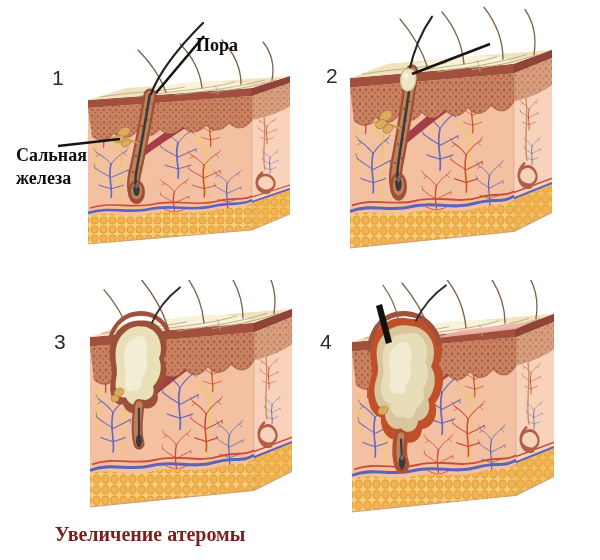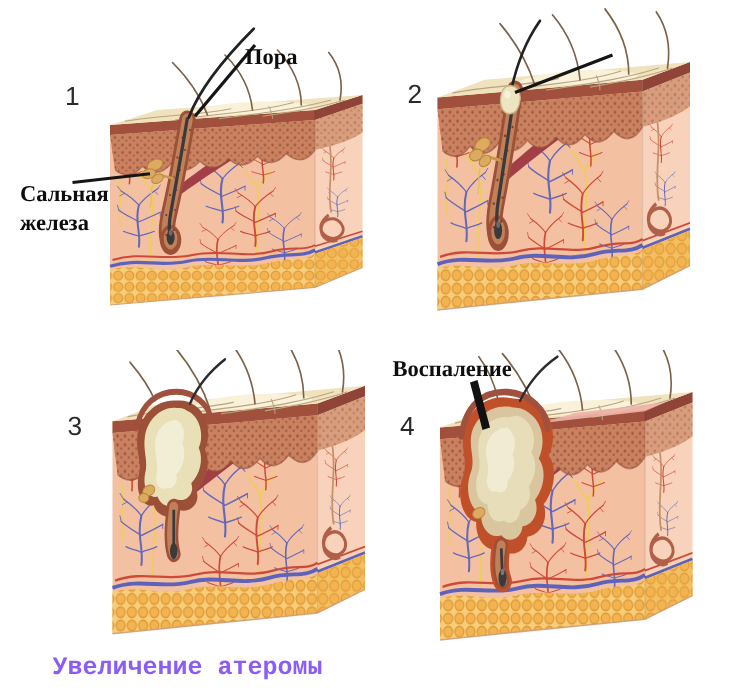--- a/index.html
+++ b/index.html
@@ -6,21 +6,21 @@
   body{width:600px;height:560px;position:relative;overflow:hidden;
        font-family:"Liberation Serif",serif;}
   .figure{position:absolute;inset:0;background:#ffffff;}
   .panel{position:absolute;width:300px;height:280px;}
   #p1{left:0;top:0;} #p2{left:300px;top:0;} #p3{left:0;top:280px;} #p4{left:300px;top:280px;}
   .panel svg.art{position:absolute;left:0;top:0;width:300px;height:280px;display:block;}
   .num{position:absolute;font-family:"Liberation Sans",sans-serif;font-size:21px;color:#2a2a2a;}
   .lbl{position:absolute;font-family:"Liberation Serif",serif;font-weight:bold;
        font-size:18px;color:#0d0d0d;line-height:1.28;}
   .caption{position:absolute;left:0;width:100%;text-align:center;
-       font-family:Liberation Mono, monospace;font-weight:bold;font-size:20px;color:#8b5cf6;}
+       font-family:Liberation Serif, serif;font-weight:bold;font-size:20px;color:#7f1d1d;}
   .lbl-pora{left:196px;top:34px;white-space:nowrap;}
   .lbl-gland{left:16px;top:144px;width:86px;text-align:left;}
   .lbl-block{left:176px;top:5px;width:112px;text-align:center;}
   .lbl-vosp{left:14px;top:4px;white-space:nowrap;}
   .n1{left:52px;top:66px;} .n2{left:26px;top:64px;} .n3{left:54px;top:50px;} .n4{left:20px;top:50px;}
   .cap3{top:243px;} .cap4{top:243px;}
   .defs-svg{position:absolute;width:0;height:0;}
 </style>
 </head>
 <body>
@@ -214,16 +214,15 @@
 
   <div class="panel" id="p4">
     <svg class="art" viewBox="0 0 300 280">
       <g transform="translate(-36,-56) scale(1,1.18)">
         <use href="#skinBlock"></use>
         <use href="#cystBig"></use>
       </g>
       <polygon points="76,26 82,24 92,62 86,64" fill="#111111"></polygon>
     </svg>
     <div class="num n4">4</div>
-    <div class="lbl lbl-vosp">Воспаление</div>
   </div>
 
 </div>
 
 </body></html>

